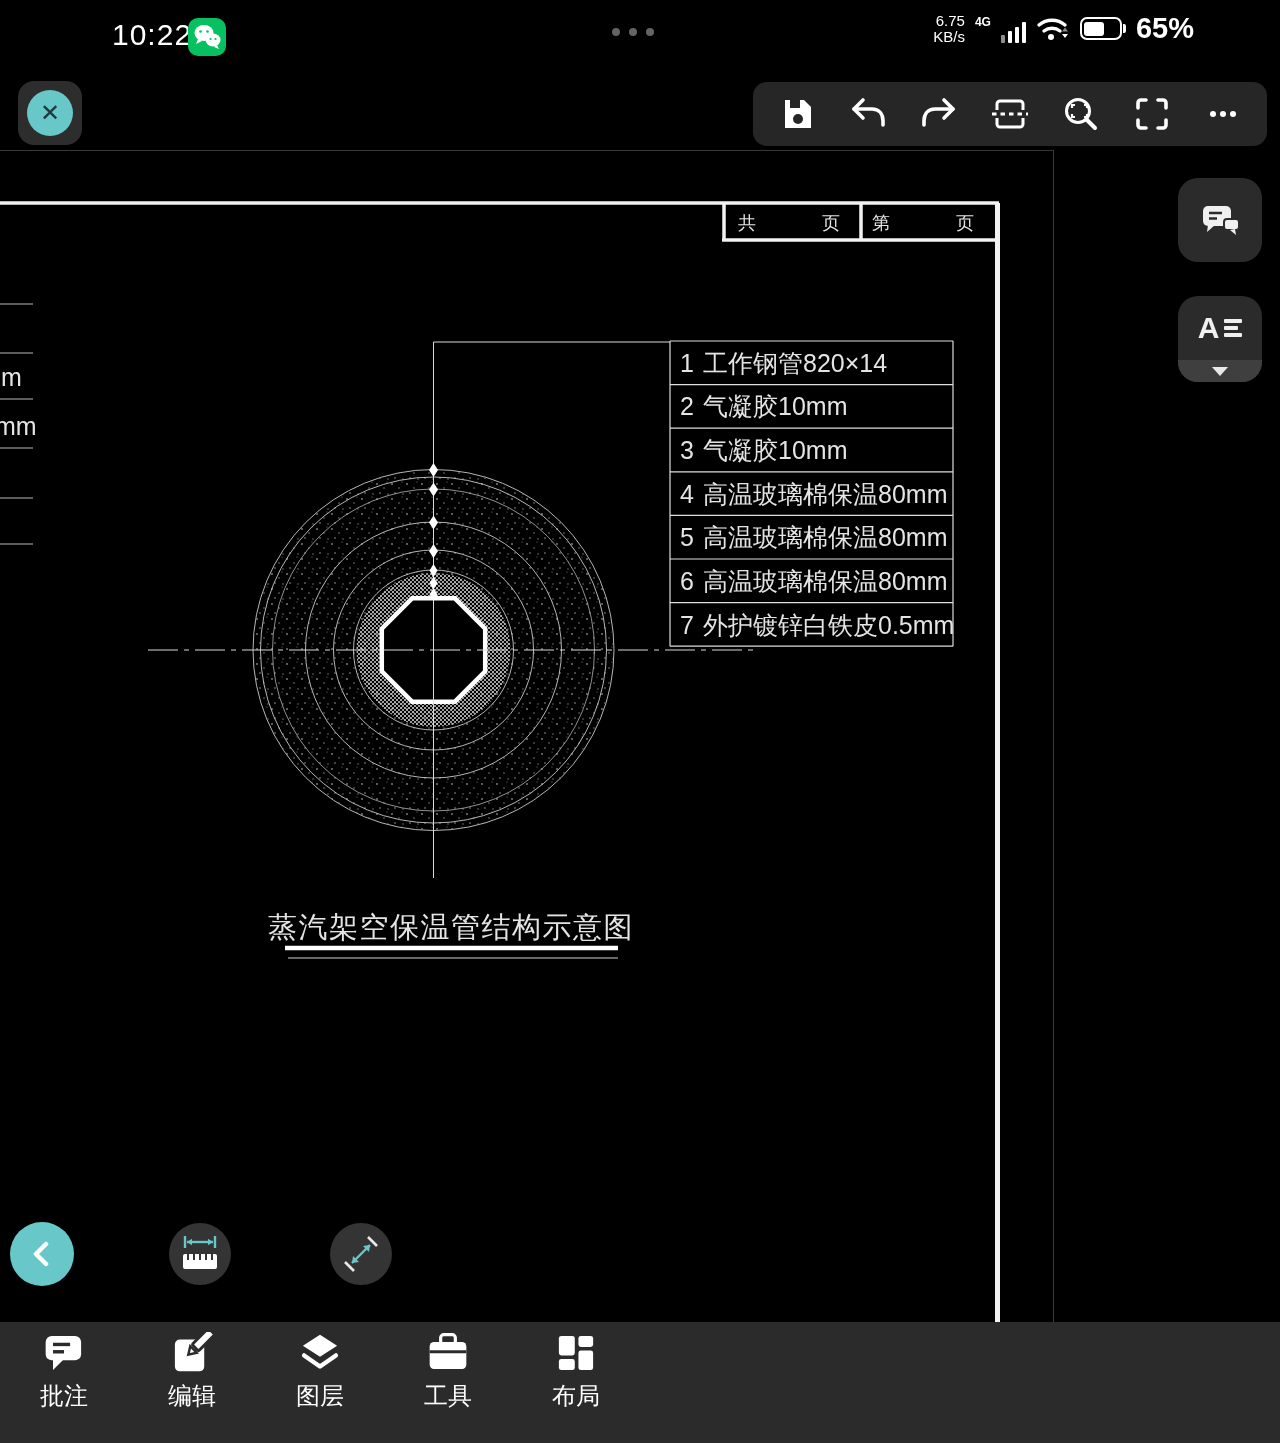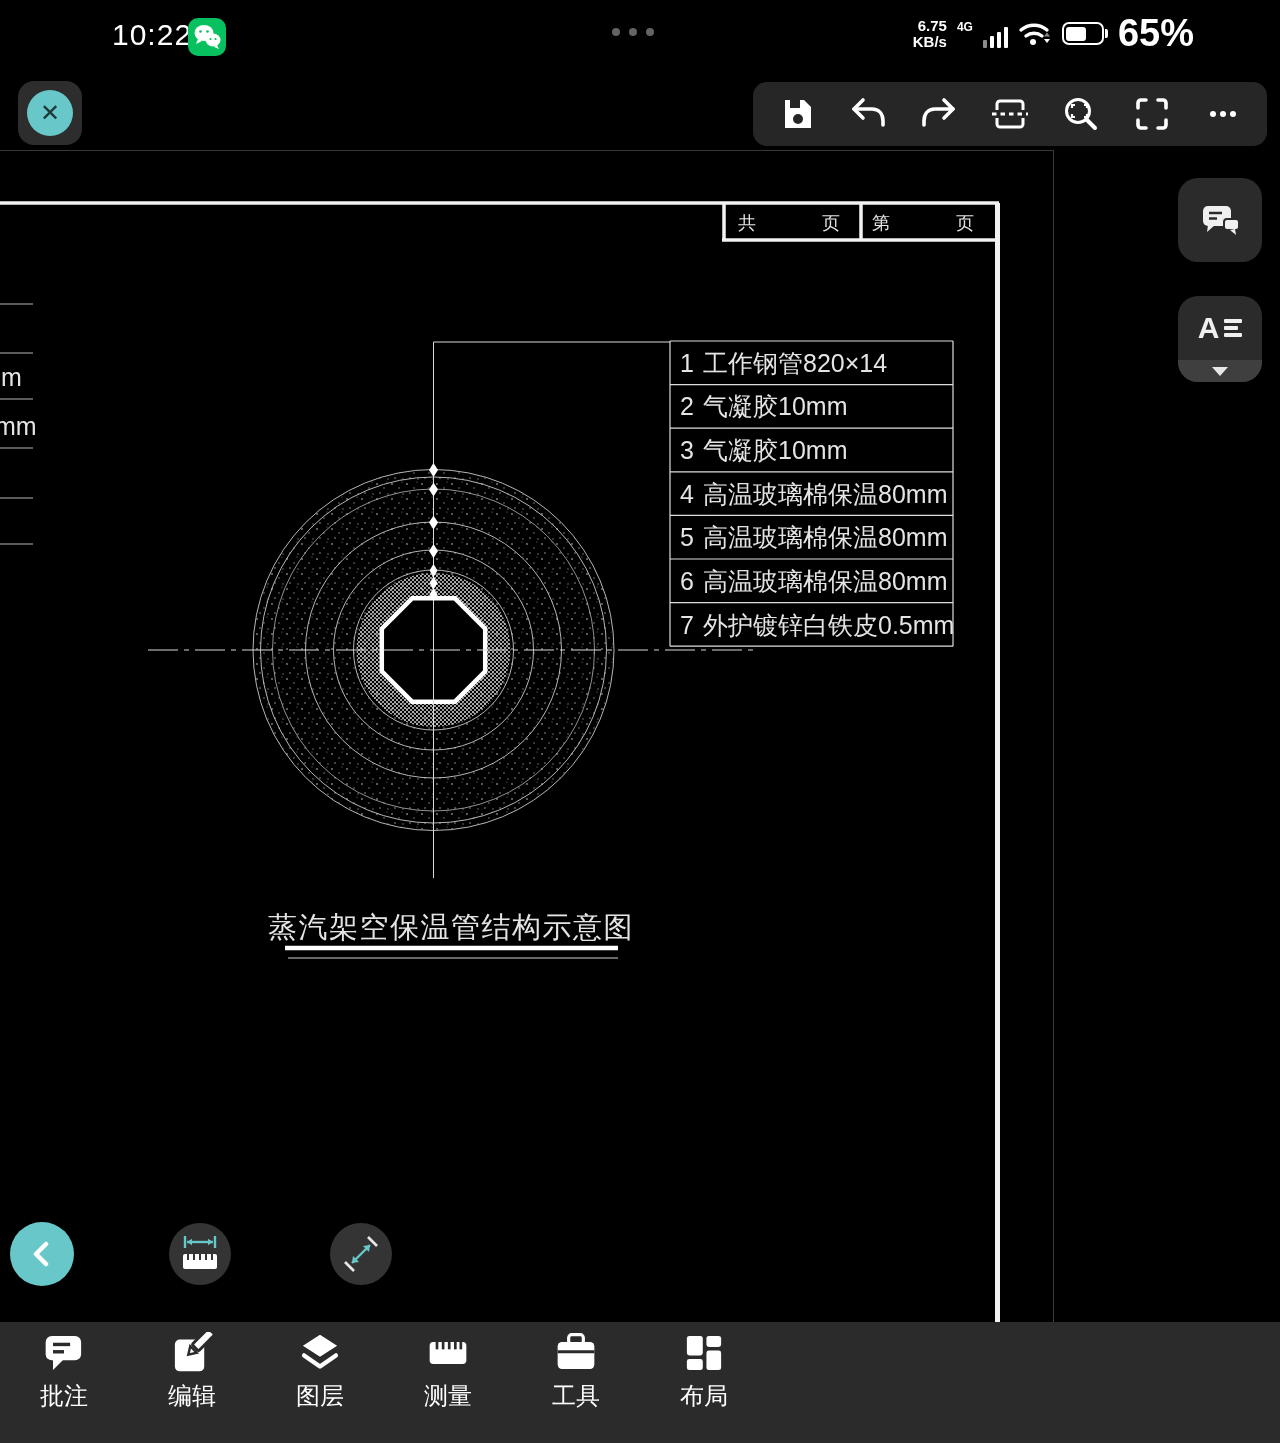--- a/index.html
+++ b/index.html
@@ -7,28 +7,28 @@
               font-family:"Liberation Sans","DejaVu Sans",sans-serif; }
   .abs { position:absolute; }
 
   
   #status-bar { position:absolute; left:0; top:0; width:1280px; height:70px; }
   .time { left:112px; top:18px; color:#fff; font-size:30px; font-weight:normal; letter-spacing:1px; }
   .wechat { left:188px; top:18px; width:38px; height:38px; background:#07c160; border-radius:10px; }
   .cam-dots { left:612px; top:28px; display:flex; gap:9px; }
   .cam-dots i { width:8px; height:8px; border-radius:50%; background:#646464; }
   .net-cluster { right:86px; top:12px; display:flex; align-items:center; gap:10px; position:absolute; }
-  .speed { color:#fff; font-size:15px; font-weight:bold; line-height:1.05; text-align:right; }
+  .speed { color:#fff; font-size:15px; font-weight:normal; line-height:1.05; text-align:right; }
   .fourg { color:#fff; font-size:12px; font-weight:bold; margin-top:-14px; }
   .bars { display:flex; align-items:flex-end; gap:3px; height:22px; margin-top:6px;}
   .bars i { width:4px; background:#fff; border-radius:1px; }
   .battery-body { width:42px; height:23px; border:2.5px solid #fff; border-radius:7px; padding:2.5px; }
   .battery-fill { width:60%; height:100%; background:#fff; border-radius:3px; }
   .battery-nub { width:3px; height:9px; background:#fff; border-radius:0 2px 2px 0; margin-left:1px; }
-  .batt-pct { color:#fff; font-size:38px; font-weight:bold; }
+  .batt-pct { color:#fff; font-size:29px; font-weight:bold; }
 
   
   .close-btn { left:18px; top:81px; width:64px; height:64px; background:#2d2d2d; border-radius:16px;
                display:flex; align-items:center; justify-content:center; }
   .close-circ { width:46px; height:46px; border-radius:50%; background:#68c7c9; color:#20393c;
                 font-size:24px; font-weight:bold; display:flex; align-items:center; justify-content:center; }
   .top-pill { left:753px; top:82px; width:514px; height:64px; background:#262626; border-radius:14px;
               display:flex; align-items:center; justify-content:space-around; padding:0 8px; }
   .tbtn { width:56px; height:56px; display:flex; align-items:center; justify-content:center; }
 
@@ -357,33 +357,20 @@
     </div>
     <div class="bb-item">
       <svg width="44" height="42" viewBox="0 0 36 34">
         <path d="M18 2 L32 11 L18 20 L4 11 Z" fill="#fff"></path>
         <path d="M5 19 L18 28 L31 19" stroke="#fff" stroke-width="3.6" fill="none" stroke-linecap="round" stroke-linejoin="round"></path>
       </svg>
       <div class="bb-label">图层</div>
     </div>
     <div class="bb-item">
       <svg width="44" height="42" viewBox="0 0 36 34">
-        <rect x="3" y="8" width="30" height="18" rx="3" fill="#fff"></rect>
-        <g stroke="#2b2b2b" stroke-width="2.2">
-          <line x1="9" y1="8" x2="9" y2="14"></line>
-            <line x1="14" y1="8" x2="14" y2="14"></line>
-          <line x1="19" y1="8" x2="19" y2="14"></line>
-            <line x1="24" y1="8" x2="24" y2="14"></line>
-          <line x1="28.5" y1="8" x2="28.5" y2="14"></line>
-        </g>
-      </svg>
-      <div class="bb-label">测量</div>
-    </div>
-    <div class="bb-item">
-      <svg width="44" height="42" viewBox="0 0 36 34">
         <rect x="12" y="2" width="12" height="8" rx="2.5" stroke="#fff" stroke-width="2.6" fill="none"></rect>
         <rect x="3" y="8" width="30" height="22" rx="3.5" fill="#fff"></rect>
         <line x1="3" y1="16" x2="33" y2="16" stroke="#2b2b2b" stroke-width="2.4"></line>
       </svg>
       <div class="bb-label">工具</div>
     </div>
     <div class="bb-item">
       <svg width="44" height="42" viewBox="0 0 36 34">
         <rect x="4" y="3" width="13" height="16" rx="2" fill="#fff"></rect>
         <rect x="4" y="22" width="13" height="9" rx="2" fill="#fff"></rect>

